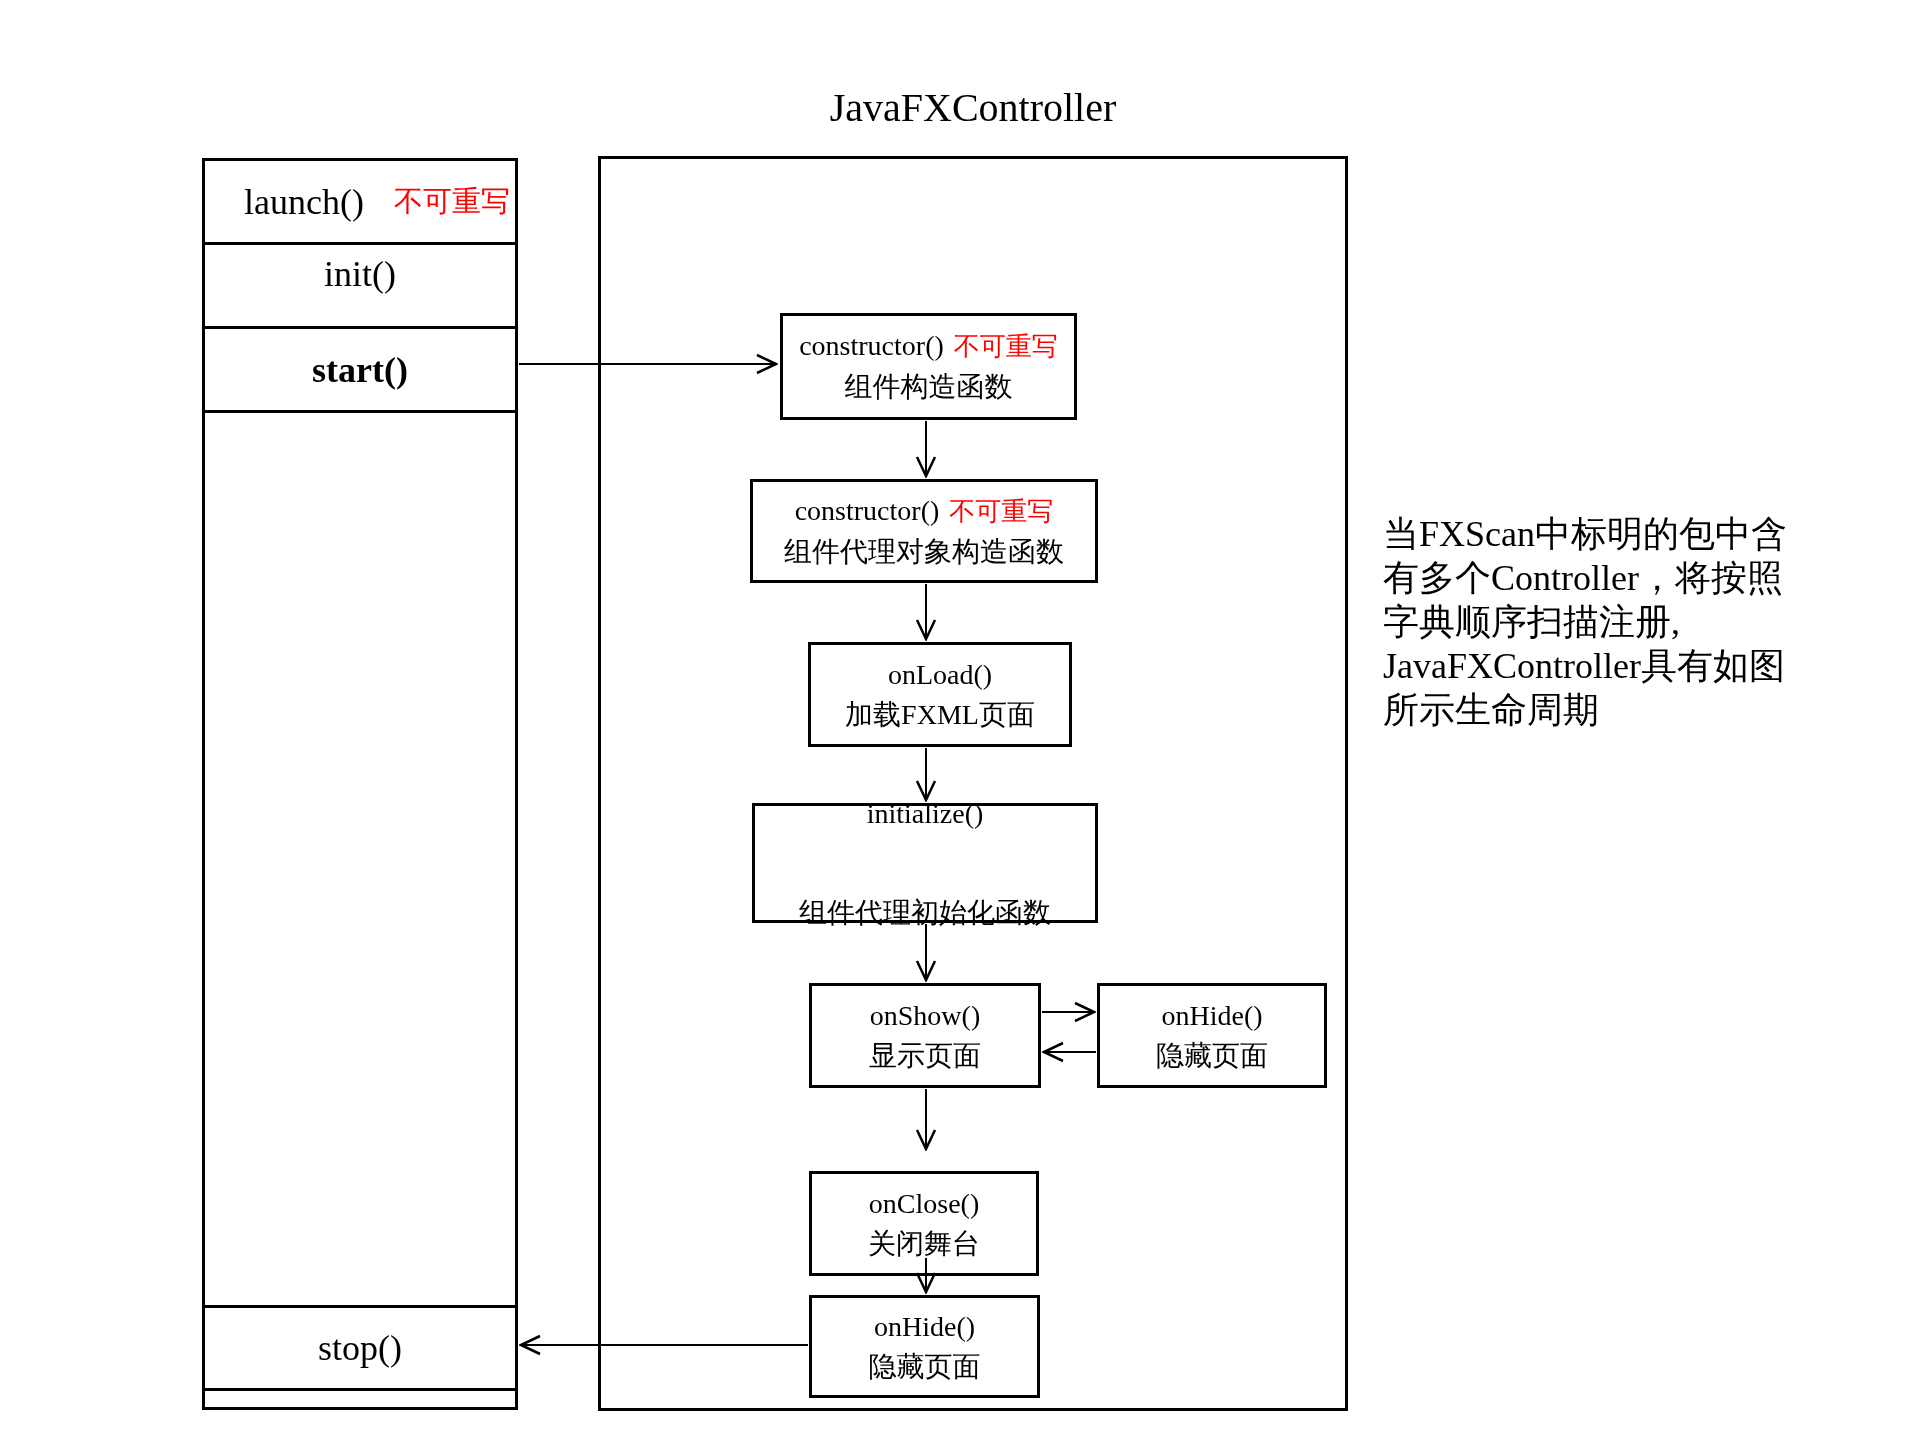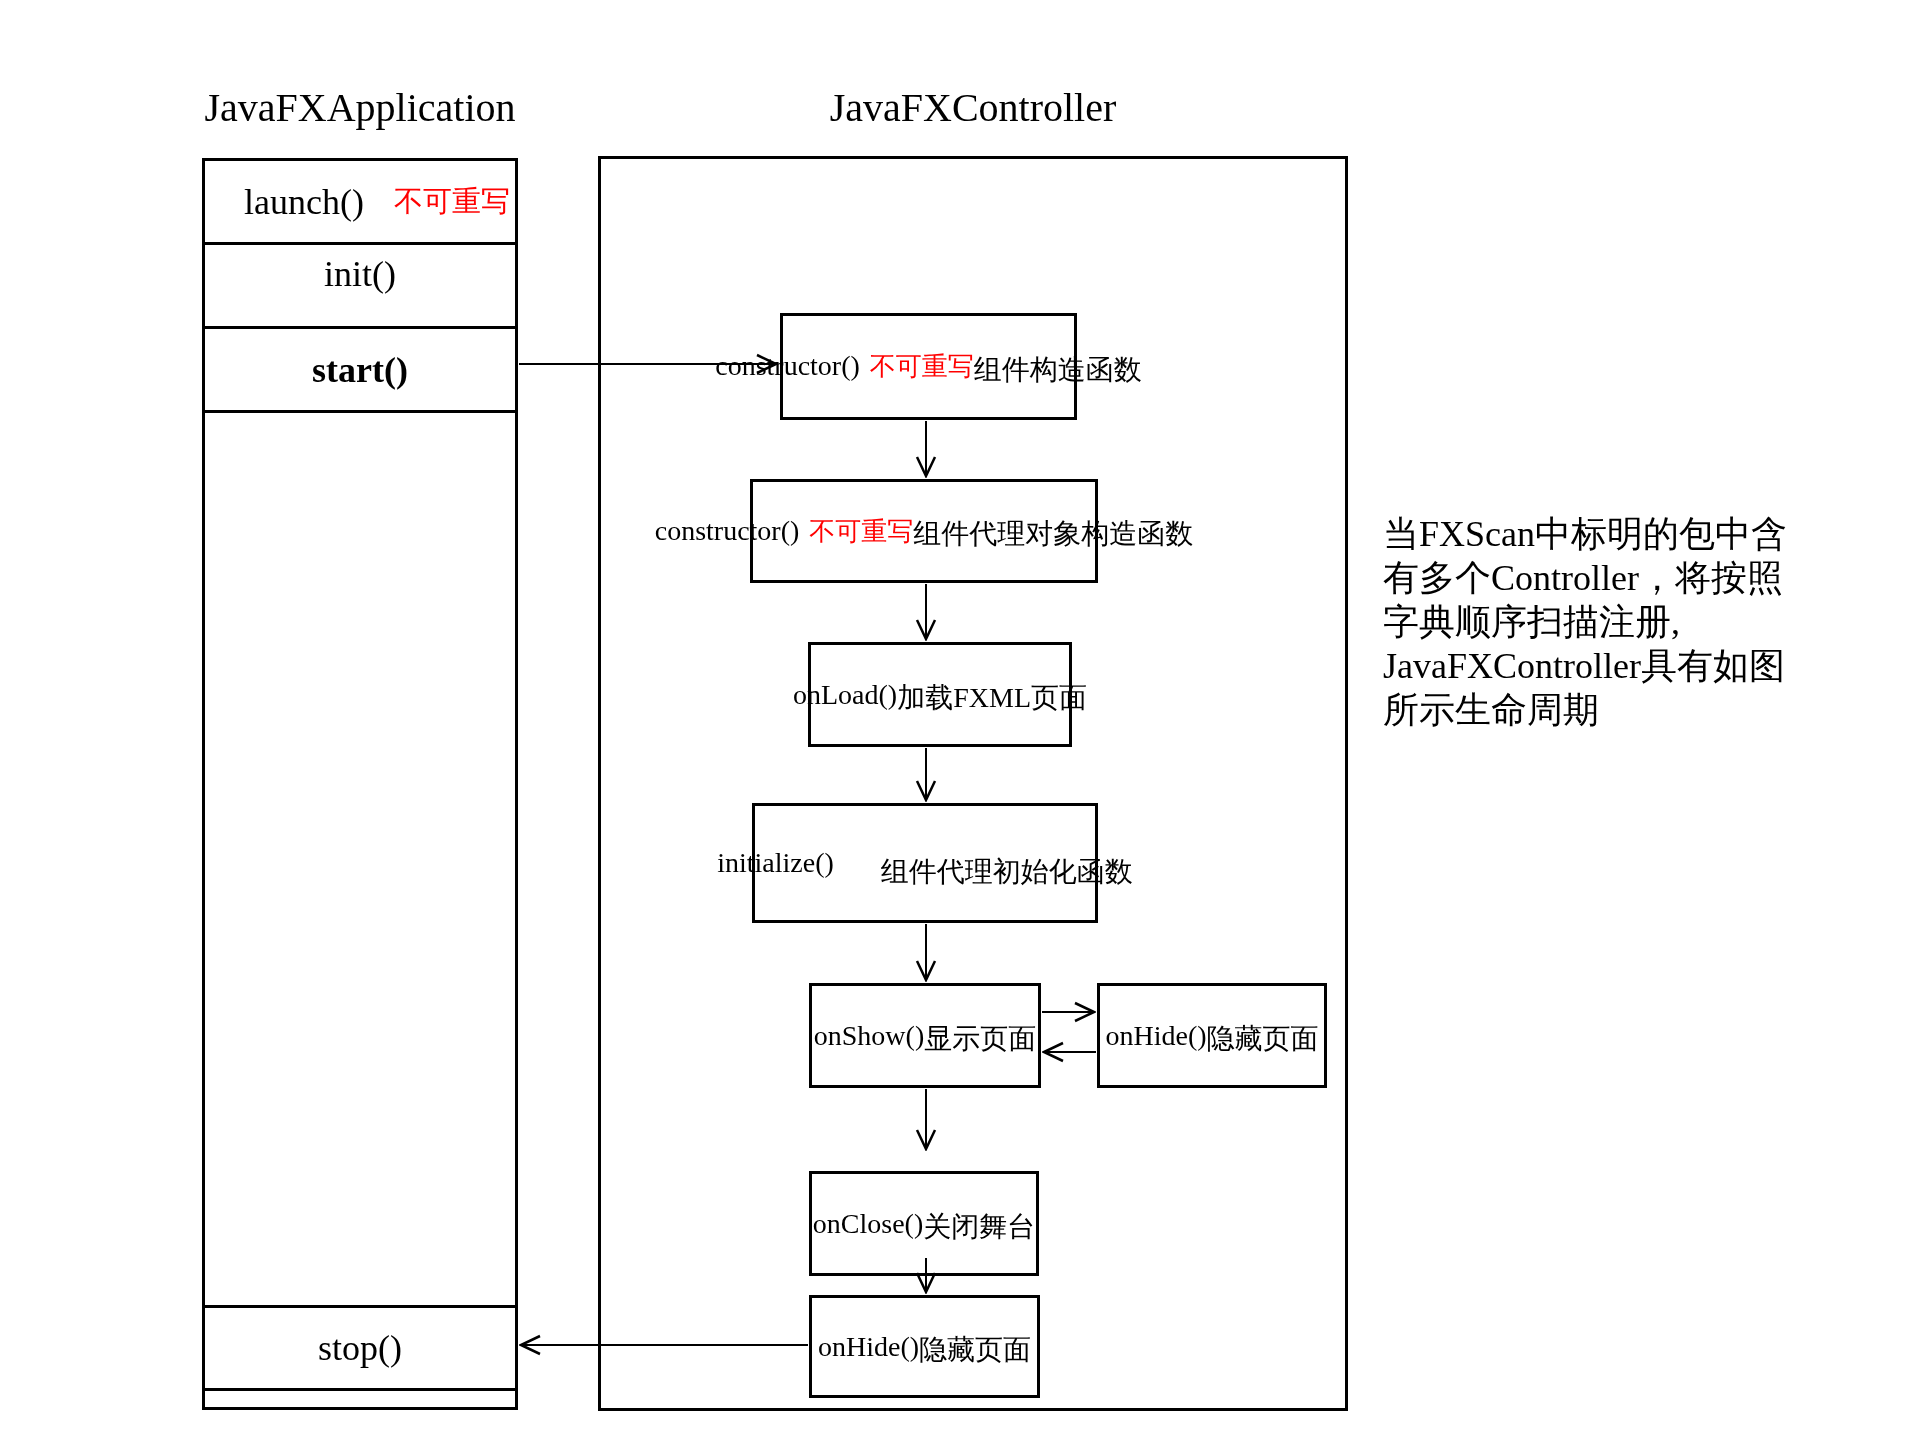--- a/index.html
+++ b/index.html
@@ -37,21 +37,21 @@
 
   
   .bigbox{
     position:absolute;left:598px;top:156px;width:750px;height:1255px;
     border:3px solid var(--ink);box-sizing:border-box;background:var(--bg);
   }
 
   
   .node{
     position:absolute;border:3px solid var(--ink);box-sizing:border-box;
-    background:var(--bg);display:flex;flex-direction:row;align-items:center;
+    background:var(--bg);display:flex;flex-direction:column;align-items:center;
     justify-content:center;text-align:center;white-space:nowrap;
   }
   .node .en{font-size:28px;line-height:34px;}
   .node .cn{font-size:28px;line-height:34px;margin-top:6px;}
   .nnote{font-size:26px;color:var(--note_red);margin-left:10px;}
   .n-c1{left:780px;top:313px;width:297px;height:107px;}
   .n-c2{left:750px;top:479px;width:348px;height:104px;}
   .n-load{left:808px;top:642px;width:264px;height:105px;}
   .n-init{left:752px;top:803px;width:346px;height:120px;gap:47px;}
   .n-init .cn{margin-top:18px;}
@@ -72,21 +72,20 @@
     position:absolute;left:0;top:0;width:1920px;height:1440px;
     pointer-events:none;
   }
   svg.arrows line{stroke:var(--ink);stroke-width:2;}
 </style>
 </head>
 <body>
 
 <div id="canvas">
 
-  <div class="title t-app">JavaFXApplication</div>
   <div class="title t-ctl">JavaFXController</div>
 
   <div class="lbox">
     <div class="hdiv d1"></div>
     <div class="hdiv d2"></div>
     <div class="hdiv d3"></div>
     <div class="hdiv d4"></div>
     <div class="hdiv d5"></div>
   </div>
 

